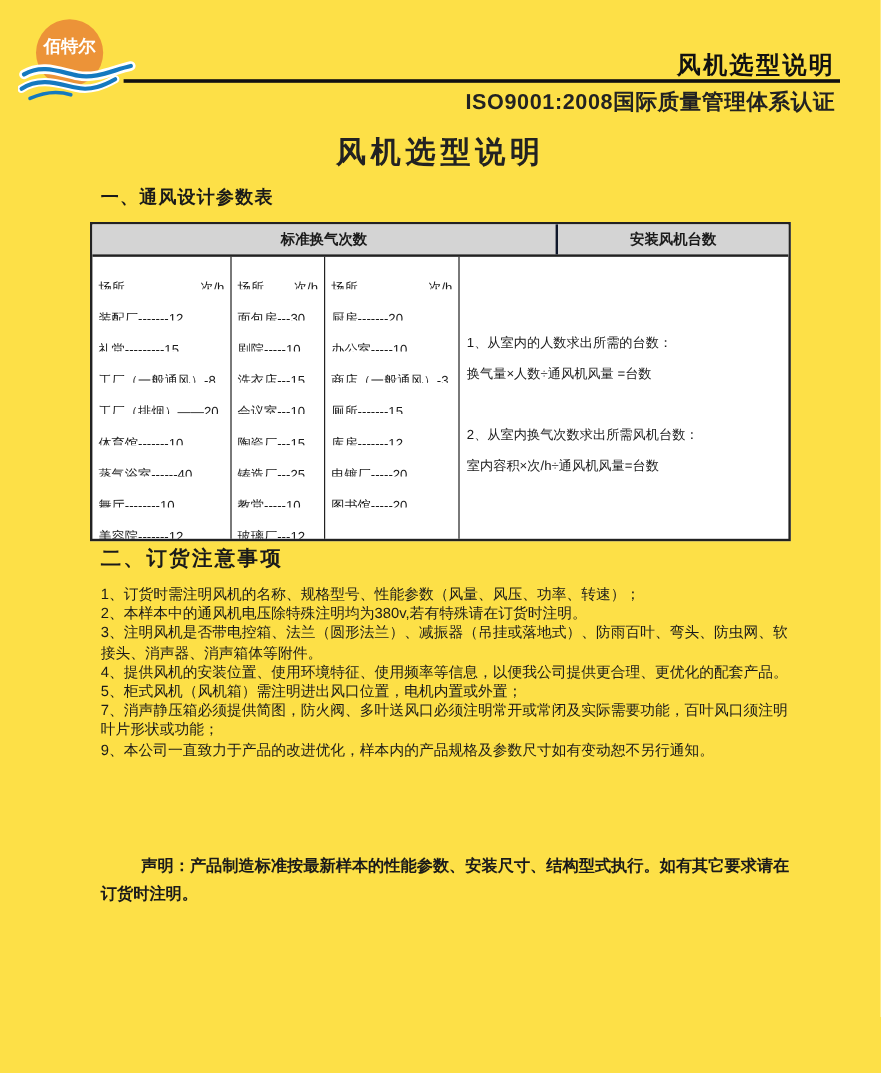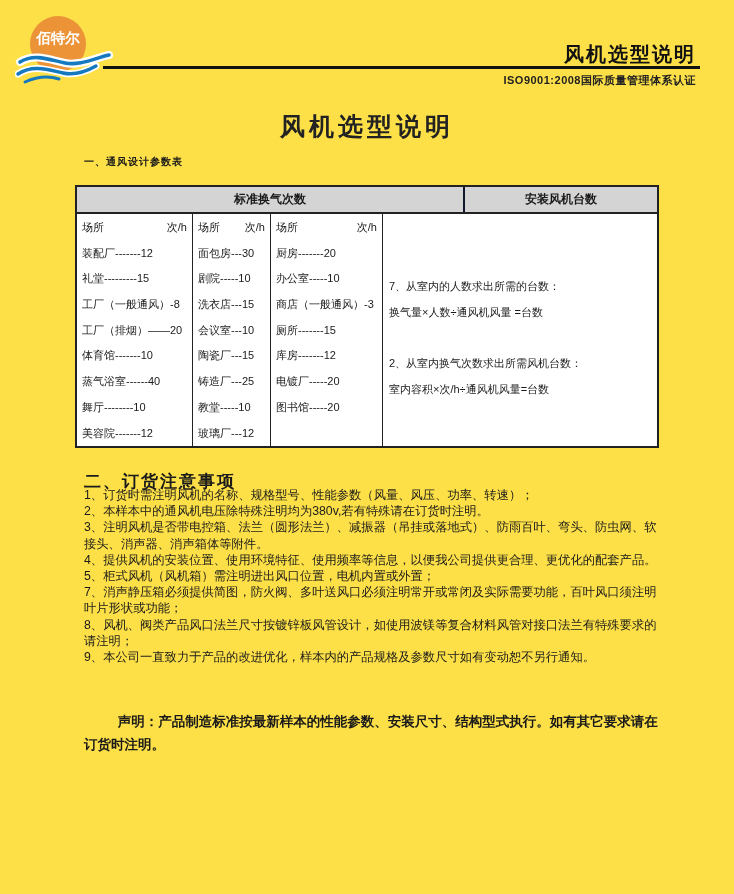--- a/index.html
+++ b/index.html
@@ -16,31 +16,31 @@
   .mast-title {
     position: absolute; right: 38px; top: 41px;
     font-size: 20px; font-weight: bold; letter-spacing: 2px; color: #111;
   }
   .mast-rule {
     position: absolute; left: 103px; right: 34px; top: 66px;
     height: 3px; background: #111;
   }
   .mast-iso {
     position: absolute; right: 38px; top: 73px;
-    font-size: 11px; font-weight: 600; letter-spacing: 0.5px; color: #222;
+    font-size: 18px; font-weight: 600; letter-spacing: 0.5px; color: #222;
   }
 
   
   .doc-title {
     position: absolute; left: 0; right: 0; top: 110px; text-align: center;
     font-size: 25px; font-weight: 600; letter-spacing: 4px; color: #222;
   }
   .sec-heading { position: absolute; left: 84px; font-weight: bold; color: #1a1a1a; }
-  .sec1 { top: 155px; font-size: 10px; letter-spacing: 1px; }
-  .sec2 { top: 470px; font-size: 17px; letter-spacing: 2px; text-align: center; }
+  .sec1 { top: 155px; font-size: 15px; letter-spacing: 1px; }
+  .sec2 { top: 454px; font-size: 17px; letter-spacing: 2px; text-align: center; }
 
   
   .ptable {
     position: absolute; left: 75px; top: 185px; width: 584px;
     border: 2px solid #222; background: #fff;
   }
   .thead { display: flex; height: 27px; background: #d4d4d4; border-bottom: 2px solid #222; }
   .th {
     display: flex; align-items: center; justify-content: center;
     font-size: 12px; font-weight: bold; color: #1a1a1a;
@@ -49,21 +49,21 @@
   .th-right { flex: 1; }
   .tbody { display: flex; }
   .col { padding-top: 1px; }
   .c1 { width: 116px; border-right: 1.5px solid #222; }
   .c2 { width: 78px;  border-right: 1.5px solid #222; }
   .c3 { width: 112px; border-right: 1.5px solid #222; }
   .c4 { width: 82px;  border-right: 1.5px solid #222; }
   .c5 { flex: 1; }
   .line {
     height: 25.7px; line-height: 25.7px; font-size: 11px;
-    padding: 0 5px; white-space: nowrap; overflow: hidden; color: #1a1a1a;
+    padding: 13px 5px; white-space: nowrap; overflow: hidden; color: #1a1a1a;
   }
   .sub { display: flex; justify-content: space-between; }
   .ctr { text-align: center; padding: 0 2px; }
   .c5 .line { position: relative; top: 8px; padding: 0 6px; }
 
   
   .notes {
     position: absolute; left: 84px; top: 487px; width: 576px;
     font-size: 12.3px; line-height: 16.2px; color: #1a1a1a;
   }
@@ -148,39 +148,38 @@
         <div class="line">厕所-------15</div>
         <div class="line">库房-------12</div>
         <div class="line">电镀厂-----20</div>
         <div class="line">图书馆-----20</div>
       </div>
 
 
       <div class="col c5">
         <div class="line"></div>
         <div class="line"></div>
-        <div class="line">7、从室内的人数求出所需的台数：</div>
+        <div class="line">1、从室内的人数求出所需的台数：</div>
         <div class="line">换气量×人数÷通风机风量 =台数</div>
         <div class="line"></div>
         <div class="line">2、从室内换气次数求出所需风机台数：</div>
         <div class="line">室内容积×次/h÷通风机风量=台数</div>
         <div class="line"></div>
         <div class="line"></div>
       </div>
 
     </div>
   </div>
 
   <div class="sec-heading sec2">二、订货注意事项</div>
   <div class="notes">
     <p>1、订货时需注明风机的名称、规格型号、性能参数（风量、风压、功率、转速）；</p>
     <p>2、本样本中的通风机电压除特殊注明均为380v,若有特殊请在订货时注明。</p>
     <p>3、注明风机是否带电控箱、法兰（圆形法兰）、减振器（吊挂或落地式）、防雨百叶、弯头、防虫网、软接头、消声器、消声箱体等附件。</p>
     <p>4、提供风机的安装位置、使用环境特征、使用频率等信息，以便我公司提供更合理、更优化的配套产品。</p>
     <p>5、柜式风机（风机箱）需注明进出风口位置，电机内置或外置；</p>
     <p>7、消声静压箱必须提供简图，防火阀、多叶送风口必须注明常开或常闭及实际需要功能，百叶风口须注明叶片形状或功能；</p>
-    <p>8、风机、阀类产品风口法兰尺寸按镀锌板风管设计，如使用波镁等复合材料风管对接口法兰有特殊要求的请注明；</p>
     <p>9、本公司一直致力于产品的改进优化，样本内的产品规格及参数尺寸如有变动恕不另行通知。</p>
   </div>
 
   <p class="statement">声明：产品制造标准按最新样本的性能参数、安装尺寸、结构型式执行。如有其它要求请在订货时注明。</p>
 
 </div>
 
 </body></html>

